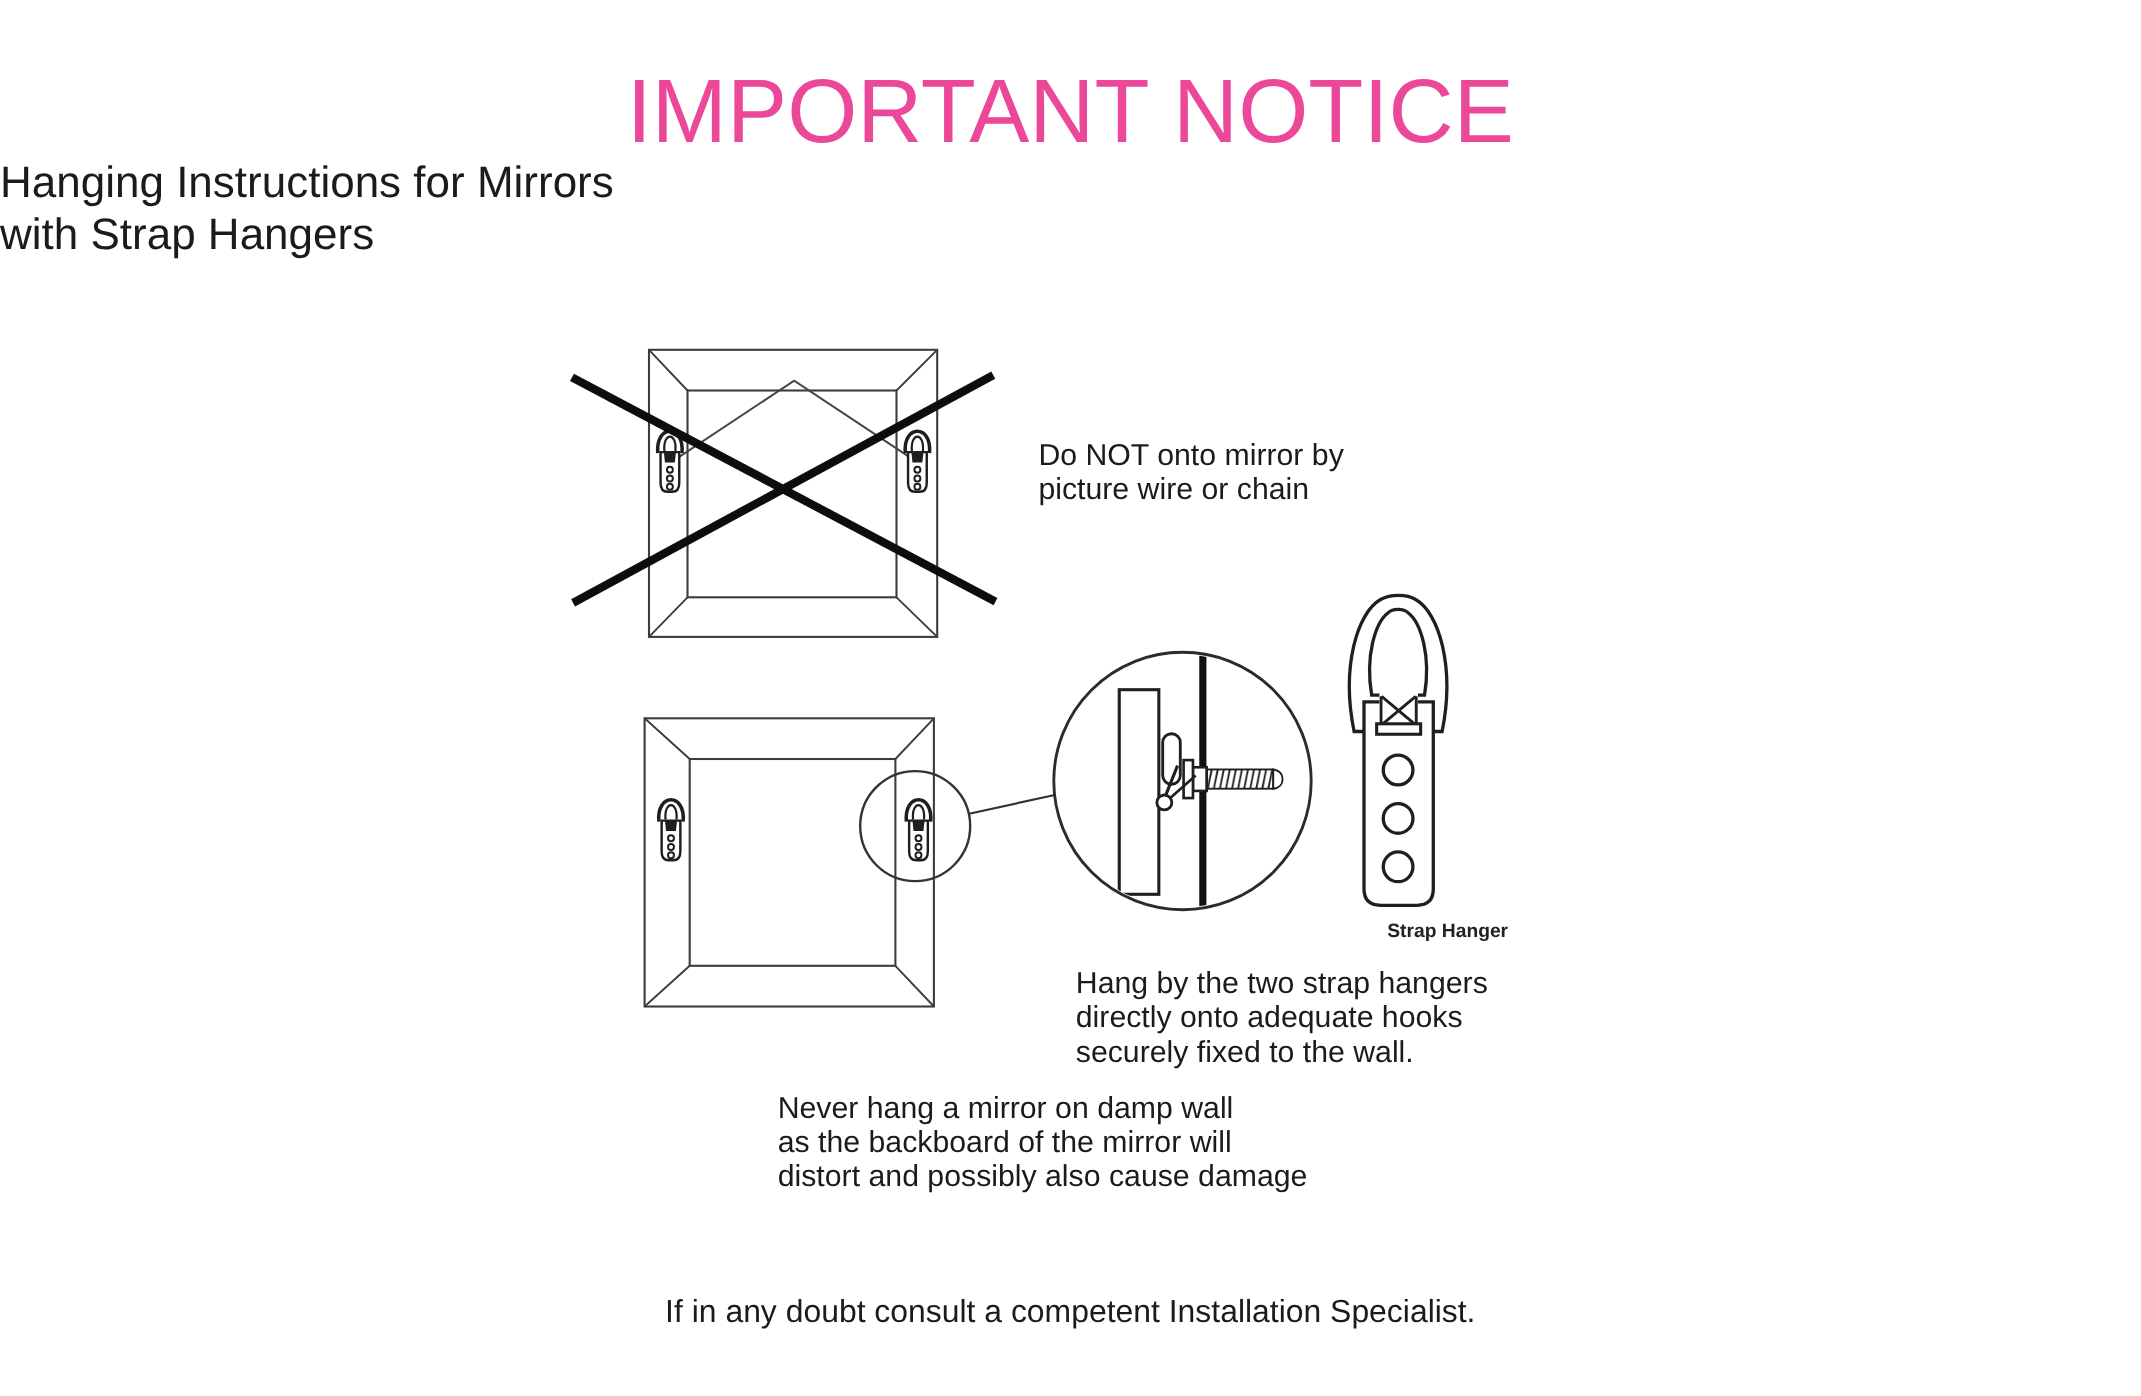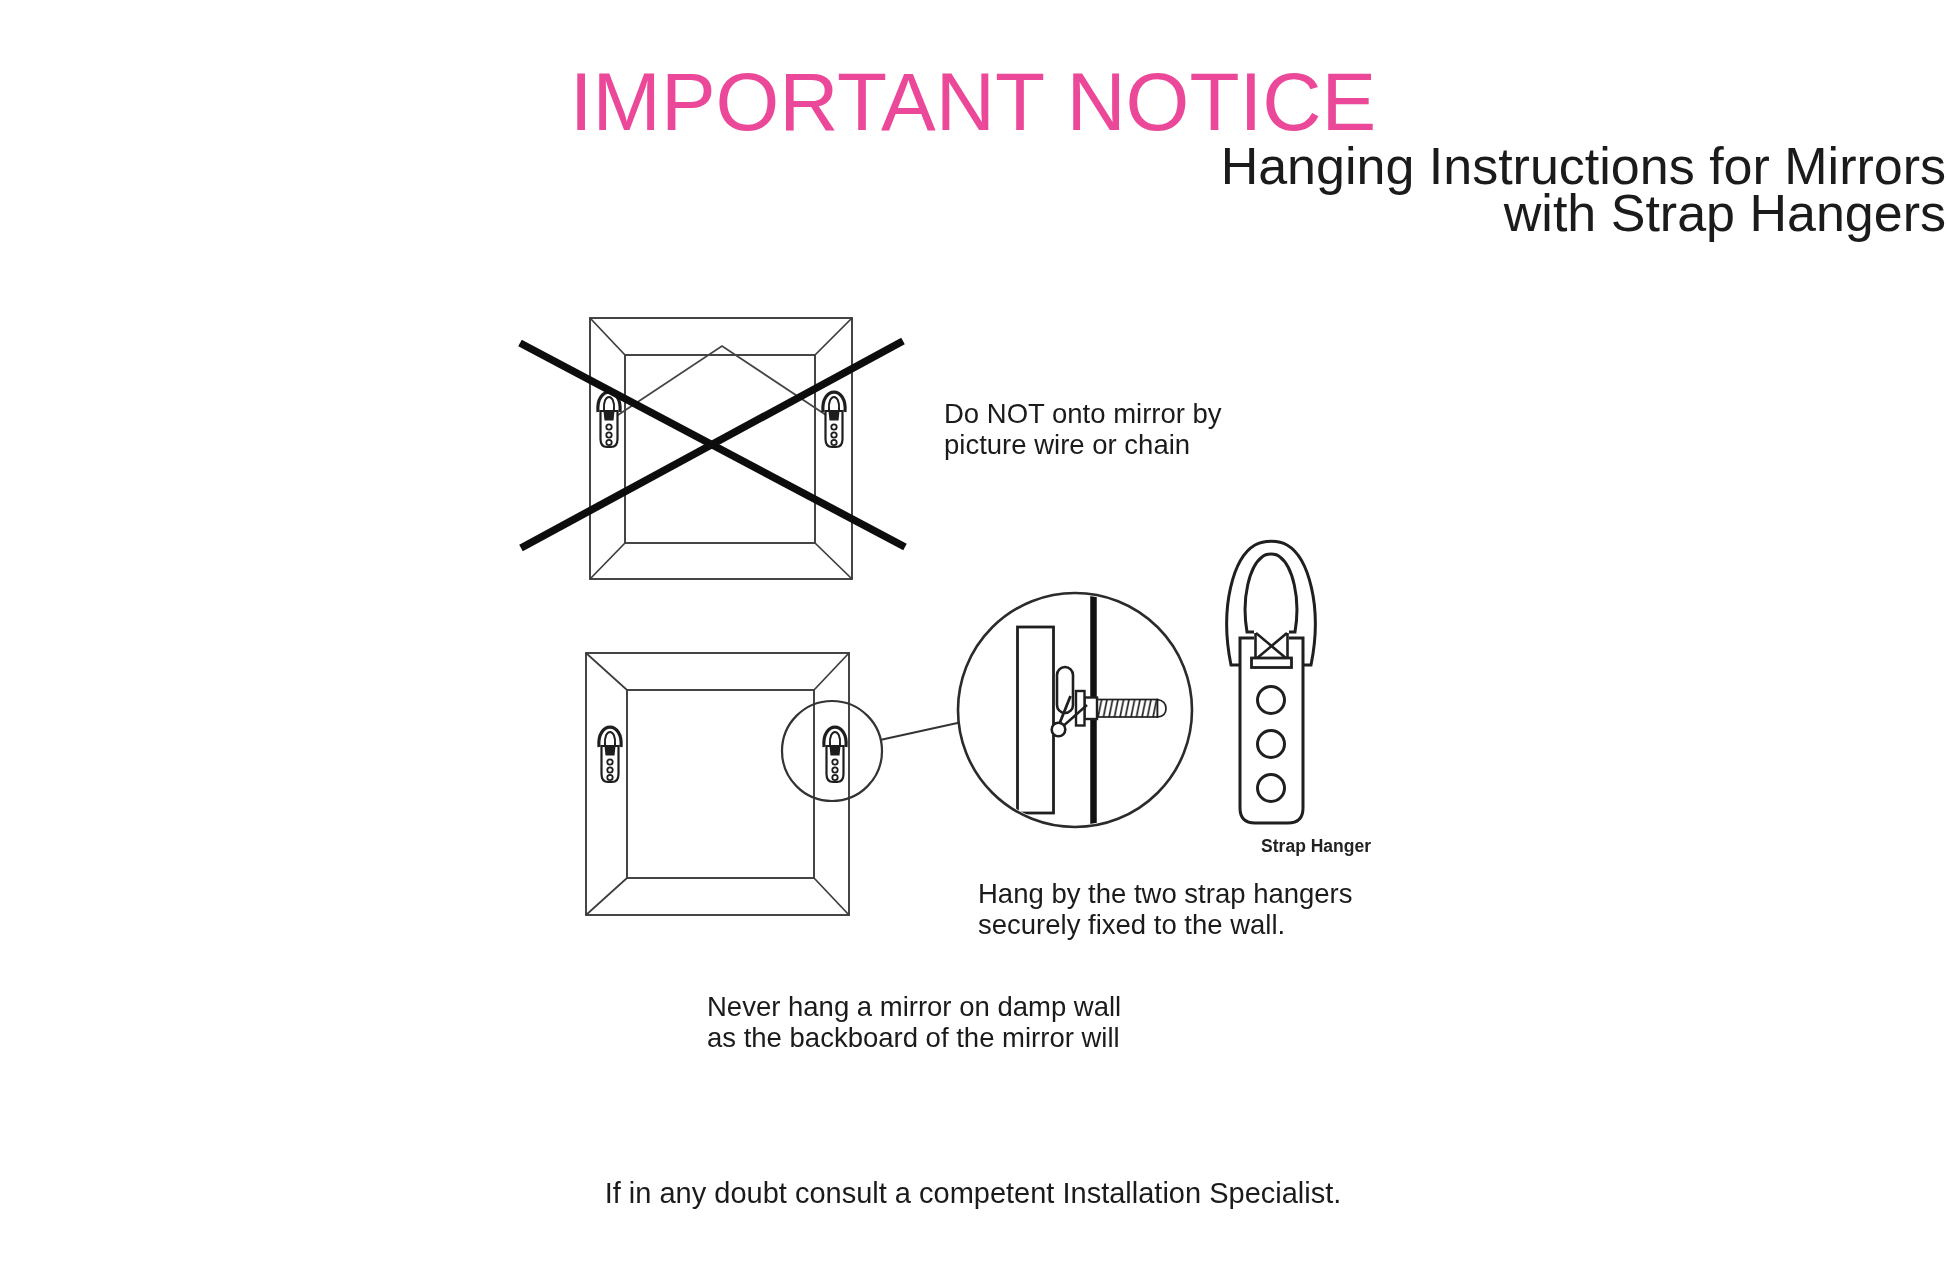--- a/index.html
+++ b/index.html
@@ -17,22 +17,22 @@
   .page-title {
     left: 0; top: 61px; width: 100%;
     text-align: center;
     font-size: 82px; line-height: 1.0;
     letter-spacing: 0px;
     color: #ec4899;
     white-space: nowrap;
   }
   .page-subtitle {
     left: 0; top: 143px; width: 100%;
-    text-align: right;
-    font-size: 52px; line-height: 47px;
+    text-align: left;
+    font-size: 40px; line-height: 47px;
     color: #1b1b1b;
   }
   .note {
     font-size: 27.5px; line-height: 31px;
     color: #1b1b1b;
     white-space: nowrap;
   }
   .note-do-not   { left: 944px; top: 398px; }
   .note-hang-by  { left: 978px; top: 878px; }
   .note-never    { left: 707px; top: 991px; }
@@ -157,21 +157,23 @@
 
 <div class="abs note note-do-not">
   <div>Do NOT onto mirror by</div>
   <div>picture wire or chain</div>
 </div>
 
 <div class="abs strap-label">Strap Hanger</div>
 
 <div class="abs note note-hang-by">
   <div>Hang by the two strap hangers</div>
+  <div>directly onto adequate hooks</div>
   <div>securely fixed to the wall.</div>
 </div>
 
 <div class="abs note note-never">
   <div>Never hang a mirror on damp wall</div>
   <div>as the backboard of the mirror will</div>
+  <div>distort and possibly also cause damage</div>
 </div>
 
 <div class="abs note-footer">If in any doubt consult a competent Installation Specialist.</div>
 
 </body></html>

